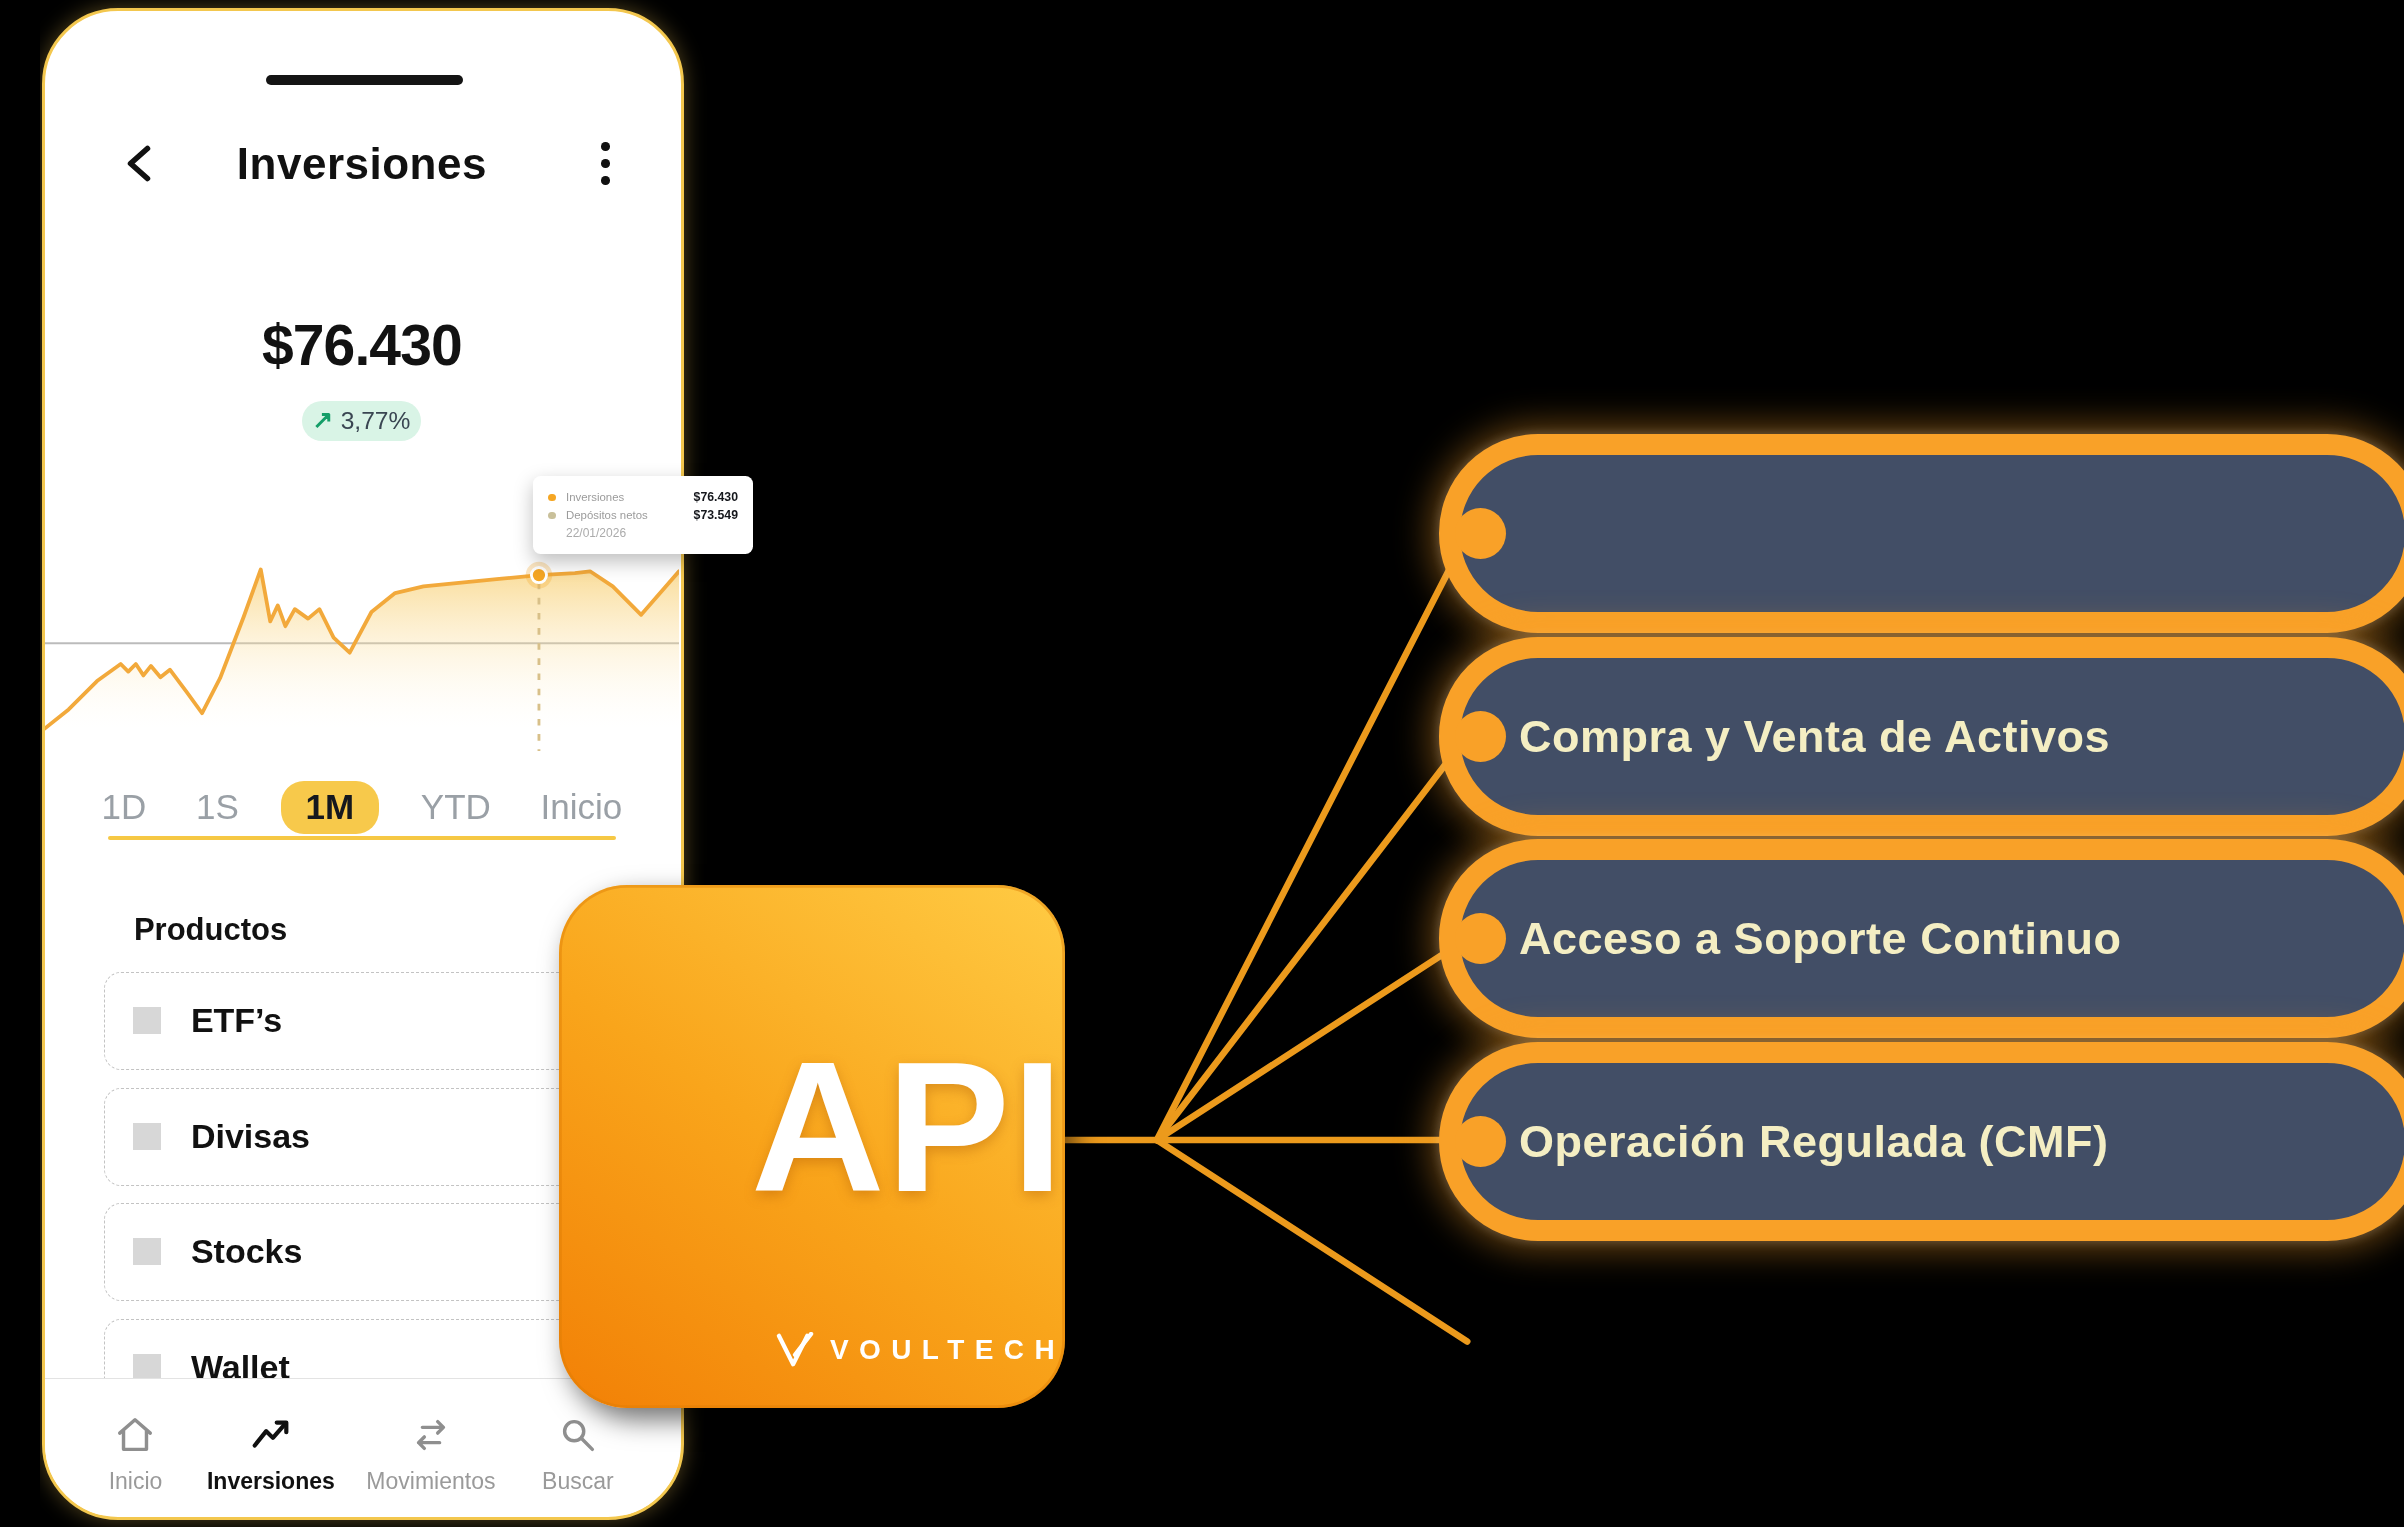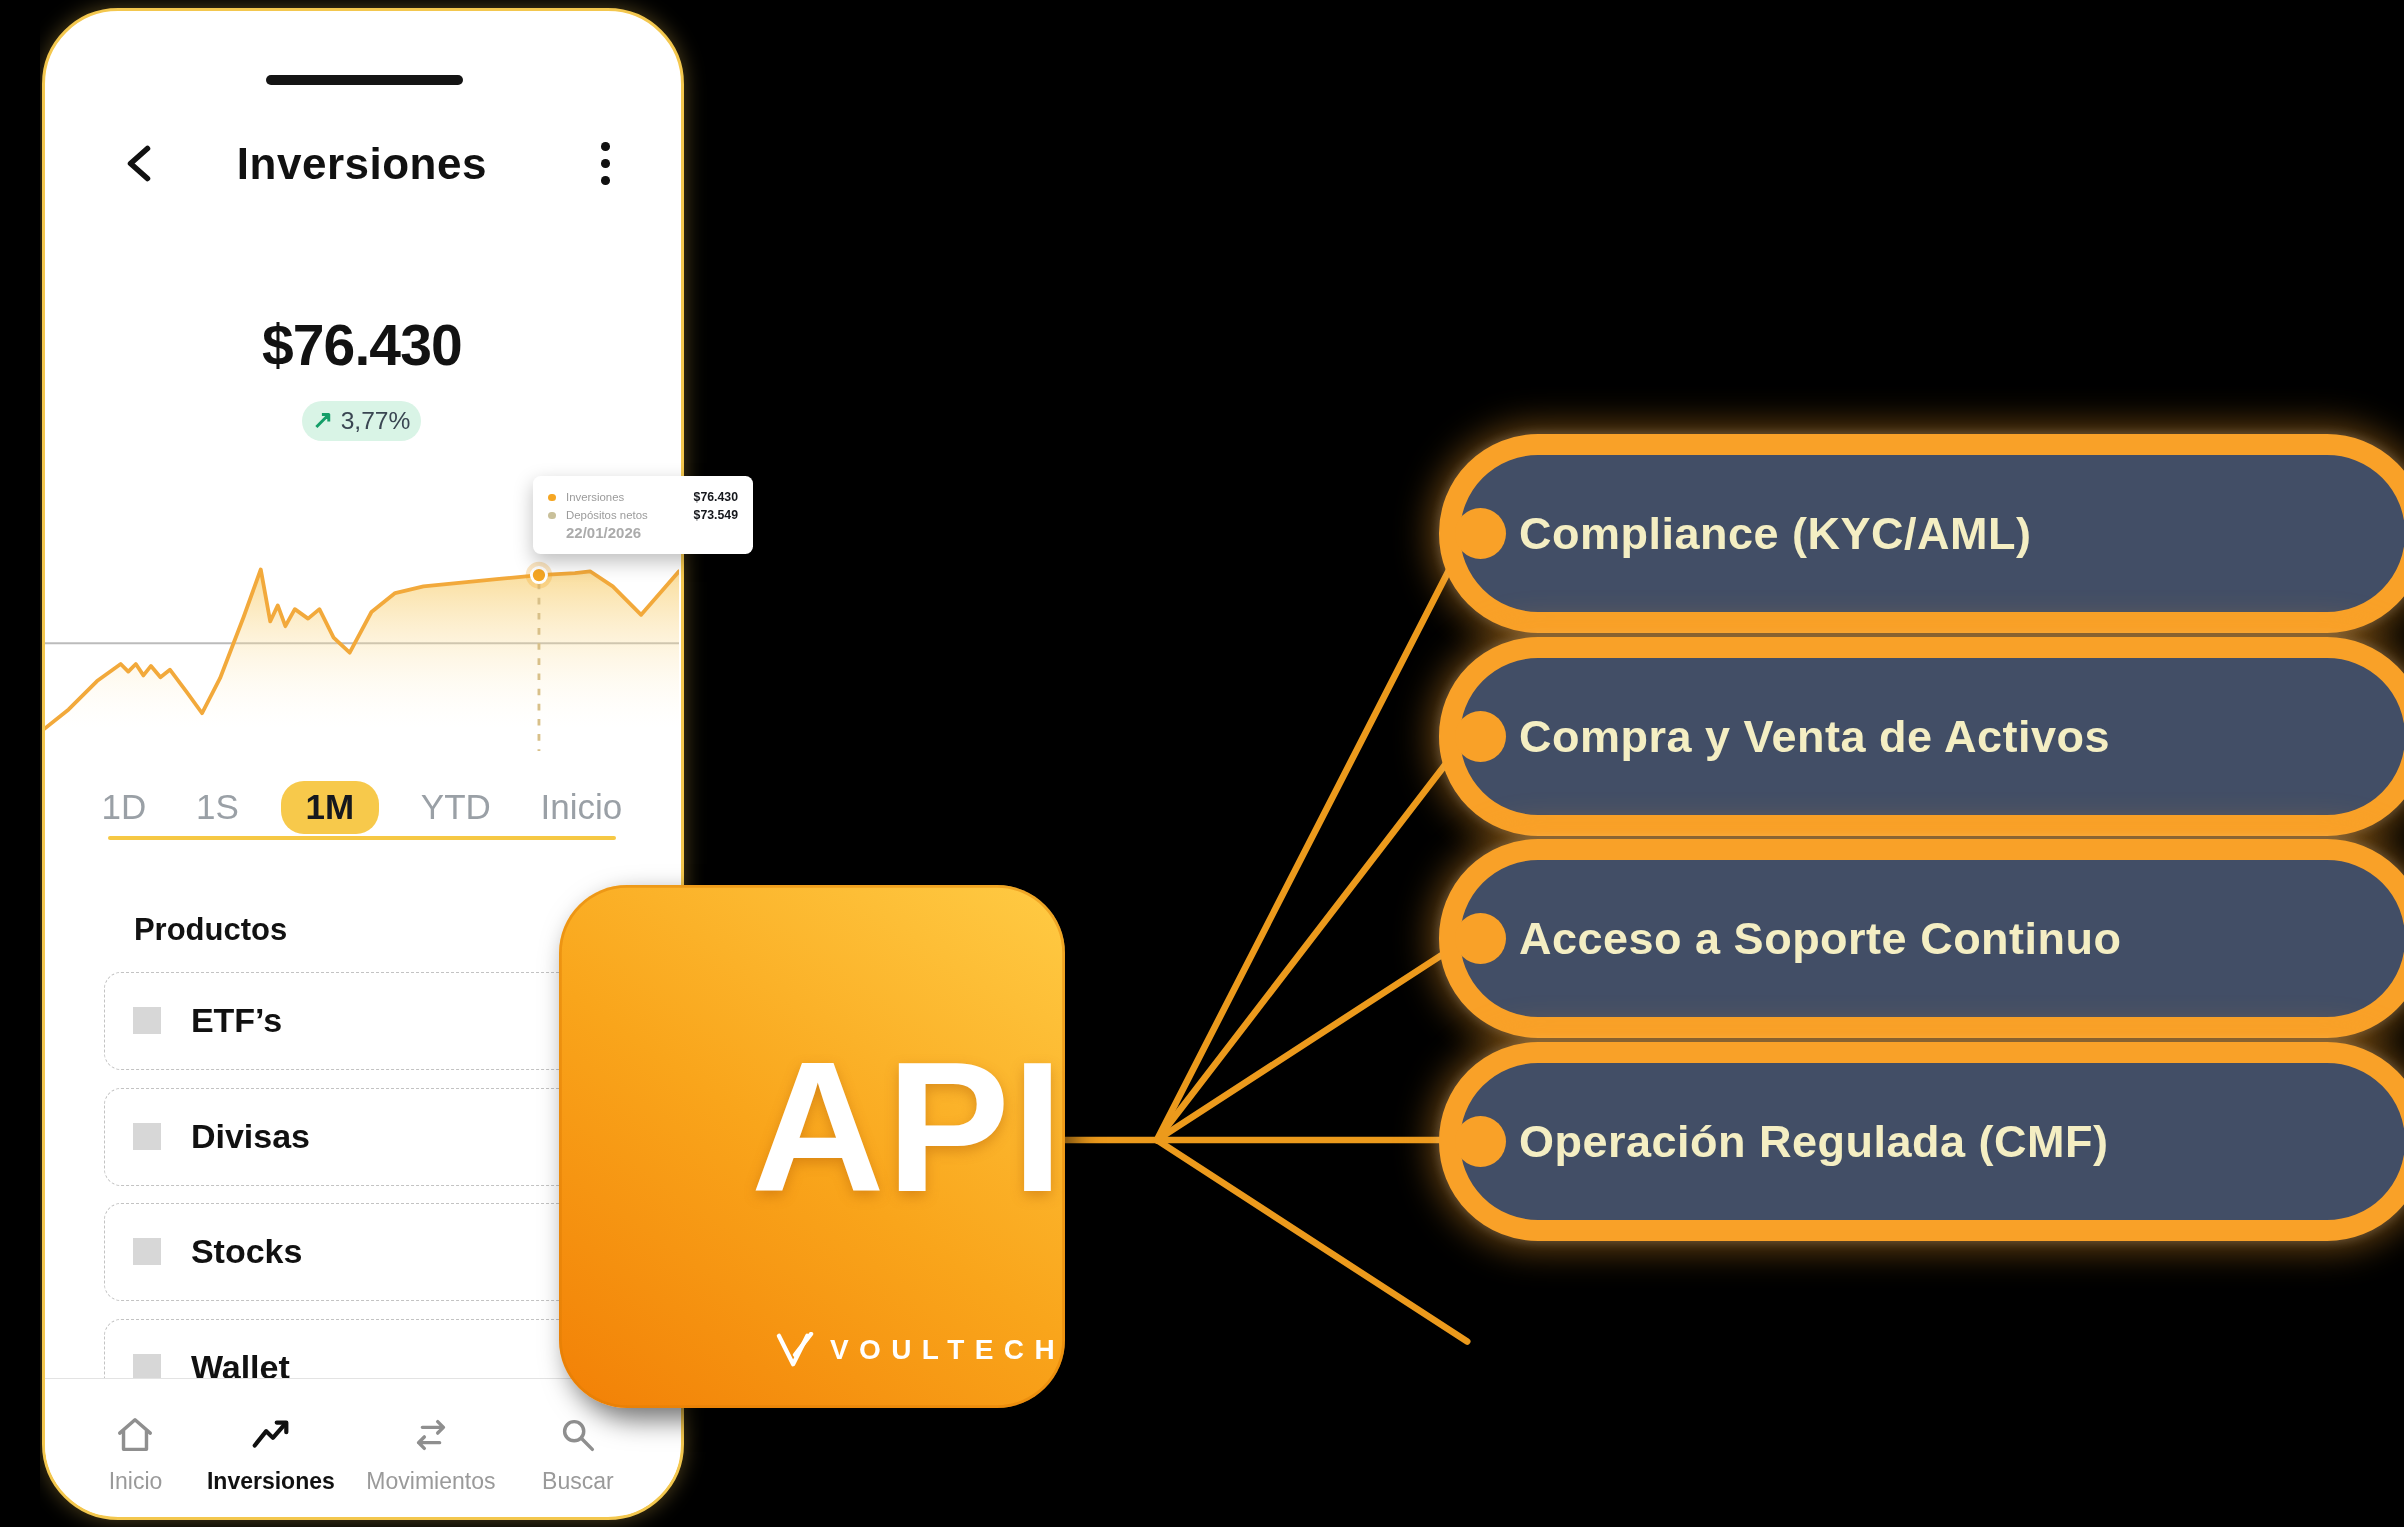--- a/index.html
+++ b/index.html
@@ -48,21 +48,21 @@
   .nav-label { font-size:23px; color:#9A9A9A; }
   .nav-item.active .nav-label { color:#111; font-weight:600; }
 
   
   .tooltip-card { position:absolute; left:493px; top:476px; width:220px; height:78px; background:#fff; border-radius:7.6px;
     z-index:40; box-shadow:0 7.6px 19px rgba(0,0,0,.25); padding:12.3px 15px 0 15px; }
   .tt-row { display:flex; align-items:center; height:18px; }
   .tt-dot { width:7.6px; height:7.6px; border-radius:50%; margin-right:10.4px; flex:none; }
   .tt-label { font-size:11.4px; color:#9B9B9B; flex:1 1 auto; }
   .tt-value { font-size:12.3px; font-weight:700; color:#15171C; }
-  .tt-date { font-size:15px; color:#ABABAB; margin-left:18px; height:18px; line-height:18px;font-weight:bold; }
+  .tt-date { font-size:12px; color:#ABABAB; margin-left:18px; height:18px; line-height:18px; }
 
   
   .api-box { position:absolute; left:519px; top:885px; width:506px; height:523px; border-radius:68px; z-index:30;
     background:linear-gradient(215deg,#FFCB44 0%,#F9A51B 52%,#F28006 100%);
     box-shadow:inset 0 0 0 2.8px rgba(222,125,5,.45), 9.5px 11.4px 26.5px rgba(0,0,0,.55);
     display:flex; flex-direction:column; align-items:flex-end; }
   .api-title { margin-top:150px; font-size:185px; font-weight:800; color:#fff; letter-spacing:1.9px; line-height:1;
     text-shadow:0 4.7px 13.2px rgba(160,75,0,.35); }
   .api-brand { position:absolute; bottom:40px; display:flex; align-items:center; gap:15px; }
   .api-brand-text { color:#fff; font-size:28px; font-weight:600; letter-spacing:10.4px; }
@@ -207,21 +207,20 @@
       <svg width="40" height="36" viewBox="0 0 42 38">
         <path d="M4 4 L19 34 L34 4" fill="none" stroke="#fff" stroke-width="4.5" stroke-linecap="round" stroke-linejoin="round"></path>
         <path d="M38 2 L21 24" fill="none" stroke="#fff" stroke-width="4.5" stroke-linecap="round"></path>
       </svg>
       <span class="api-brand-text">VOULTECH</span>
     </div>
   </div>
 
   <div class="pill" style="top:434px">
     <span class="pill-dot"></span>
-    <span class="pill-label">Compliance (KYC/AML)</span>
   </div>
   <div class="pill" style="top:637px">
     <span class="pill-dot"></span>
     <span class="pill-label">Compra y Venta de Activos</span>
   </div>
   <div class="pill" style="top:839px">
     <span class="pill-dot"></span>
     <span class="pill-label">Acceso a Soporte Continuo</span>
   </div>
   <div class="pill" style="top:1042px">

